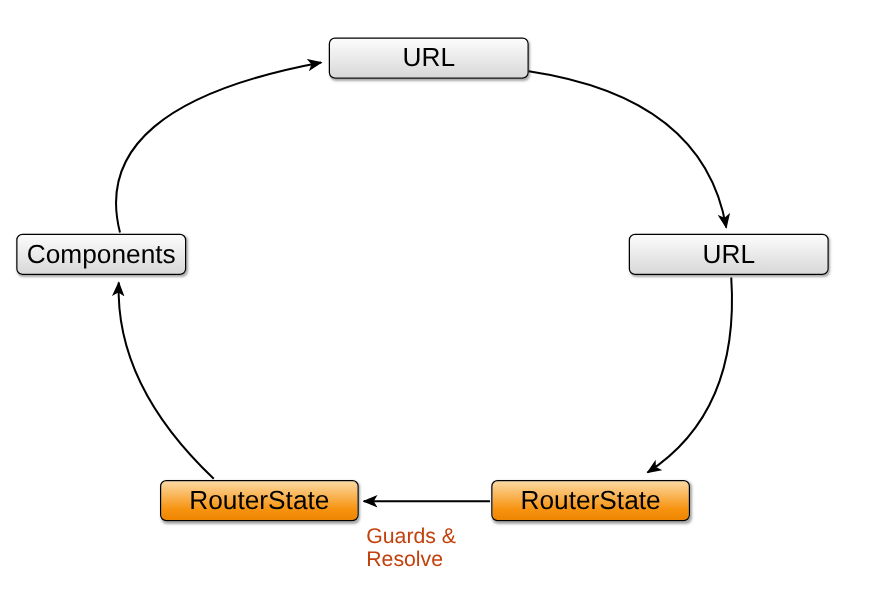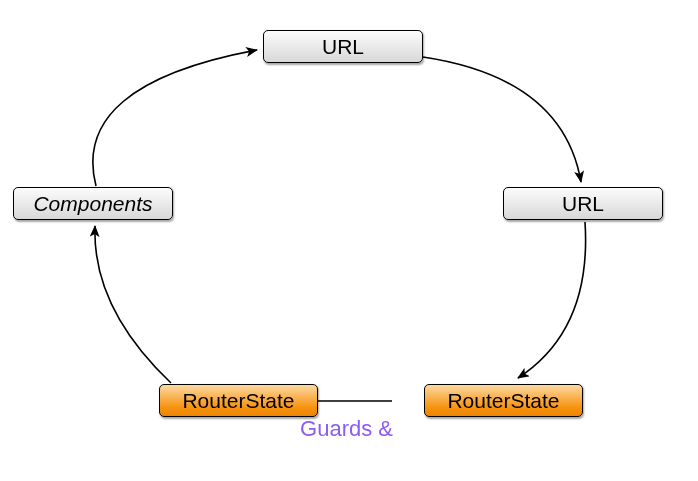--- a/index.html
+++ b/index.html
@@ -33,36 +33,35 @@
     color: #000000;
     box-shadow: 1px 1.5px 2px rgba(0,0,0,0.35);
     box-sizing: border-box;
     white-space: nowrap;
   }
   .node.gray {
     background: linear-gradient(to bottom, var(--gray-top), var(--gray-bottom));
   }
   .node.orange {
     background: linear-gradient(to bottom, var(--orange-top), var(--orange-mid) 72%, var(--orange-bottom));
-    margin-left: 31px;
   }
   #node-url-top      { left: 263px; top: 30px;  width: 160px; height: 33px; }
   #node-url-right    { left: 503px; top: 187px; width: 160px; height: 33px; }
-  #node-components   { left: 13px;  top: 187px; width: 160px; height: 33px; font-style: italic; }
+  #node-components   { left: 13px;  top: 187px; width: 136px; height: 33px; }
   #node-rs-right     { left: 393px; top: 384px; width: 159px; height: 33px; }
   #node-rs-left      { left: 128px; top: 384px; width: 159px; height: 33px; }
   #edge-label {
     position: absolute;
     left: 293px;
     top: 419px;
     width: 100px;
-    text-align: right;
-    font-size: 22px;
+    text-align: left;
+    font-size: 17px;
     line-height: 19px;
-    color: #8b5cf6;
+    color: #c2410c;
   }
   .edge-path {
     fill: none;
     stroke: #000000;
     stroke-width: 1.6;
   }
 </style>
 </head>
 <body>
 
@@ -91,15 +90,16 @@
   <div class="node gray" id="node-url-right">URL</div>
 
   <div class="node gray" id="node-components">Components</div>
 
   <div class="node orange" id="node-rs-right">RouterState</div>
 
   <div class="node orange" id="node-rs-left">RouterState</div>
 
   <div id="edge-label">
     <div>Guards &amp;</div>
+    <div>Resolve</div>
   </div>
 
 </div>
 
 </body></html>

